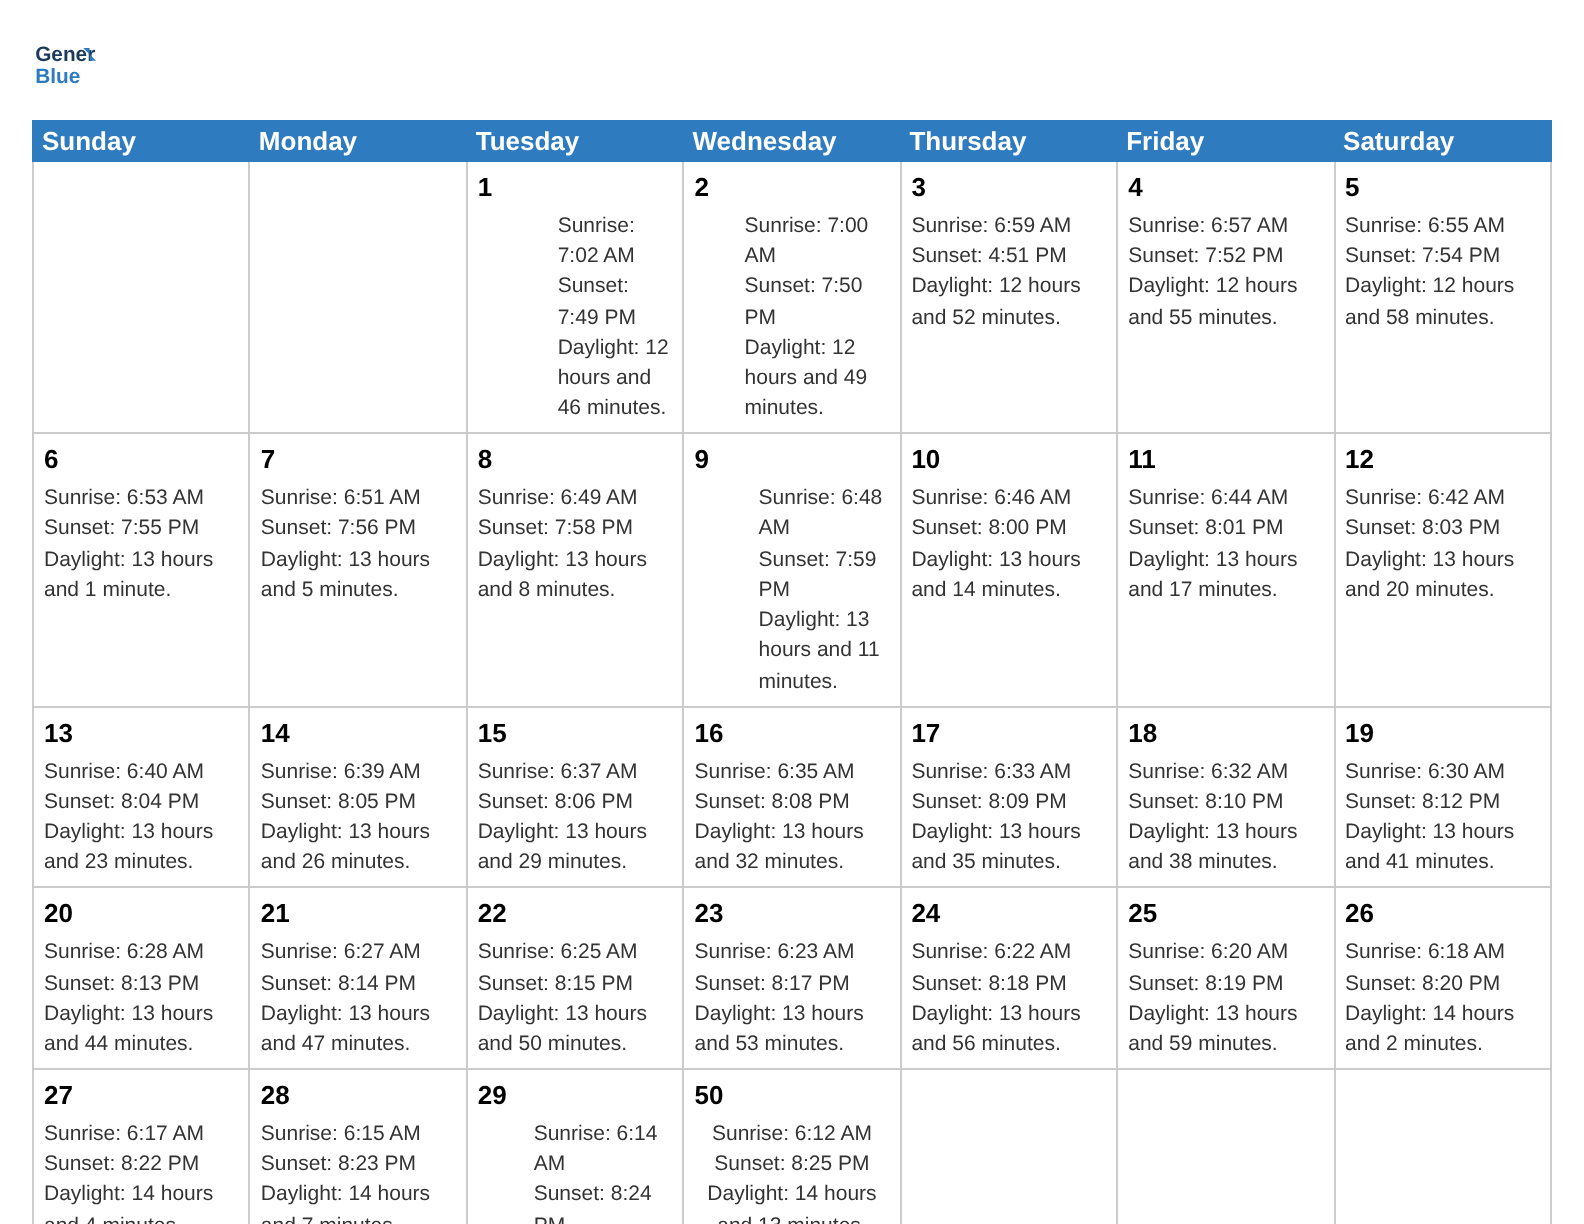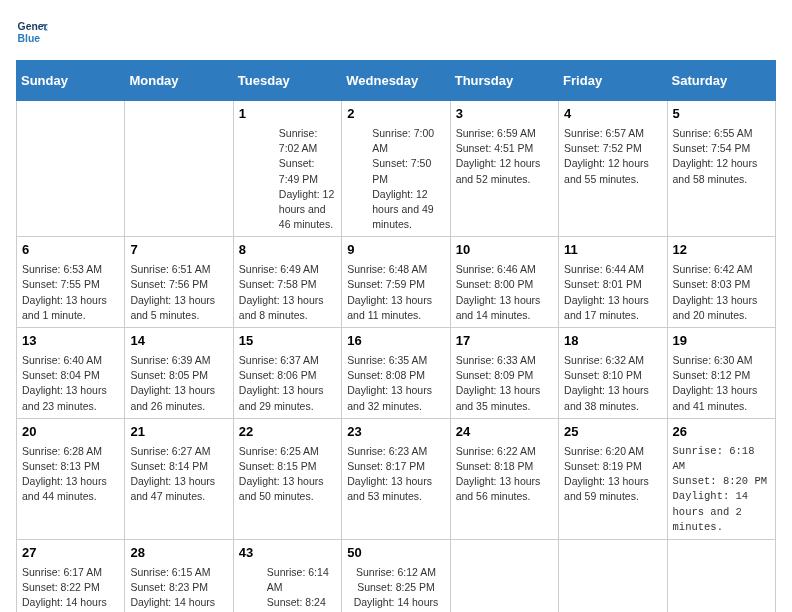--- a/index.html
+++ b/index.html
@@ -38,21 +38,21 @@
       color: #333;
     }
     table {
       width: 100%;
       border-collapse: collapse;
       font-size: 11px;
     }
     thead tr th {
       background-color: #2e7bbf;
       color: #fff;
-      padding: 12px 4px;
+      padding: 2px 4px;
       text-align: left;
       font-size: 13px;
       font-weight: bold;
       border: 1px solid #2e7bbf;
     }
     tbody tr td {
       border: 1px solid #ccc;
       vertical-align: top;
       padding: 4px 5px;
       width: 108px;
@@ -159,21 +159,21 @@
 Daylight: 13 hours and 5 minutes.</div>
         </td>
         <td>
           <span class="day-number">8</span>
           <div class="cell-content" style="white-space: pre-line;">Sunrise: 6:49 AM
 Sunset: 7:58 PM
 Daylight: 13 hours and 8 minutes.</div>
         </td>
         <td>
           <span class="day-number">9</span>
-          <div class="cell-content" style="white-space: pre-line;">Sunrise: 6:48 AM
+          <div class="cell-content" style="white-space: pre-line; margin-left: 32px;">Sunrise: 6:48 AM
 Sunset: 7:59 PM
 Daylight: 13 hours and 11 minutes.</div>
         </td>
         <td>
           <span class="day-number">10</span>
           <div class="cell-content" style="white-space: pre-line;">Sunrise: 6:46 AM
 Sunset: 8:00 PM
 Daylight: 13 hours and 14 minutes.</div>
         </td>
         <td>
@@ -265,40 +265,40 @@
 Daylight: 13 hours and 56 minutes.</div>
         </td>
         <td>
           <span class="day-number">25</span>
           <div class="cell-content" style="white-space: pre-line;">Sunrise: 6:20 AM
 Sunset: 8:19 PM
 Daylight: 13 hours and 59 minutes.</div>
         </td>
         <td>
           <span class="day-number">26</span>
-          <div class="cell-content" style="white-space: pre-line; font-family: Liberation Mono, monospace;">Sunrise: 6:18 AM
+          <div class="cell-content" style="white-space: pre-line;">Sunrise: 6:18 AM
 Sunset: 8:20 PM
 Daylight: 14 hours and 2 minutes.</div>
         </td>
       </tr>
       <tr>
         <td>
           <span class="day-number">27</span>
           <div class="cell-content" style="white-space: pre-line;">Sunrise: 6:17 AM
 Sunset: 8:22 PM
 Daylight: 14 hours and 4 minutes.</div>
         </td>
         <td>
           <span class="day-number">28</span>
           <div class="cell-content" style="white-space: pre-line;">Sunrise: 6:15 AM
 Sunset: 8:23 PM
 Daylight: 14 hours and 7 minutes.</div>
         </td>
         <td>
-          <span class="day-number">43</span>
+          <span class="day-number">29</span>
           <div class="cell-content" style="white-space: pre-line; margin-left: 28px;">Sunrise: 6:14 AM
 Sunset: 8:24 PM
 Daylight: 14 hours and 10 minutes.</div>
         </td>
         <td>
           <span class="day-number">50</span>
           <div class="cell-content" style="white-space: pre-line; text-align: center;">Sunrise: 6:12 AM
 Sunset: 8:25 PM
 Daylight: 14 hours and 13 minutes.</div>
         </td>

